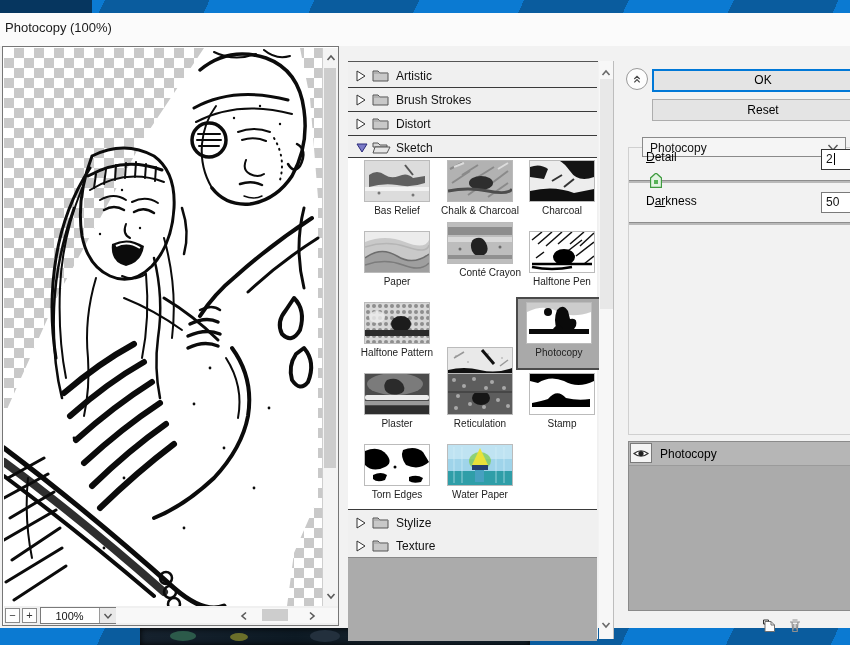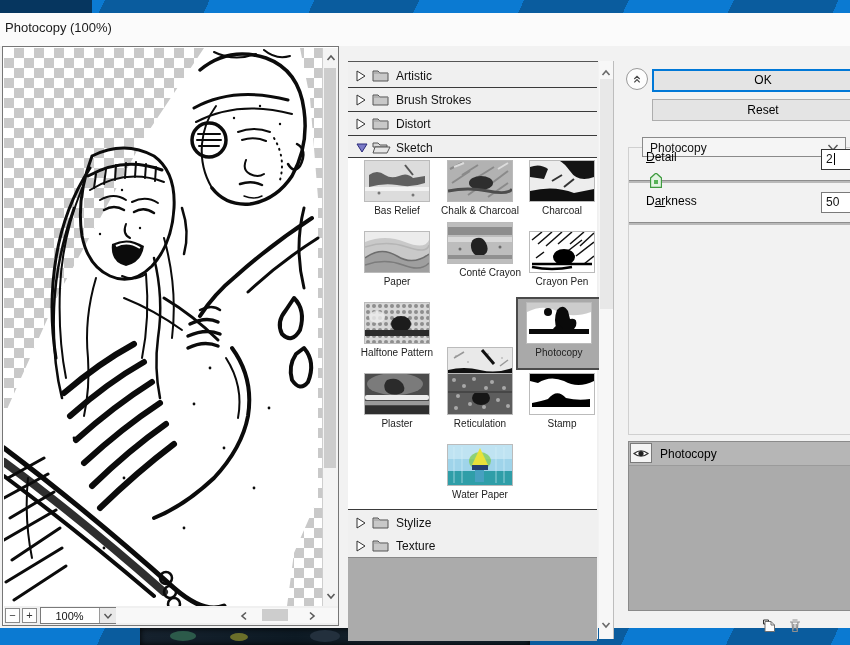--- a/index.html
+++ b/index.html
@@ -323,21 +323,21 @@
       </div>
       <div class="tcell" style="left:173px;top:73px;">
         <svg width="64" height="40" viewBox="0 0 64 40">
               <rect width="64" height="40" fill="#fff"></rect>
               <g stroke="#111" stroke-width="1.5" fill="none">
                 <path d="M2,8 l10,-8 M8,12 l14,-12 M16,14 l16,-14 M28,12 l14,-12 M40,12 l14,-12 M50,14 l14,-13 M34,22 l18,-14 M46,24 l18,-14 M6,26 l8,-6 M54,32 l10,-8"></path>
               </g>
               <ellipse cx="34" cy="25" rx="11" ry="8" fill="#000"></ellipse>
               <path d="M2,32 h60 M2,35 q20,4 40,0" stroke="#000" stroke-width="2.5" fill="none"></path>
             </svg>
-        <div class="tlabel">Crayon Pen</div>
+        <div class="tlabel">Halftone Pen</div>
       </div>
 
       <div class="tcell" style="left:8px;top:144px;">
         <svg width="64" height="40" viewBox="0 0 64 40">
               <defs>
                 <pattern id="ht" width="6" height="6" patternUnits="userSpaceOnUse">
                   <rect width="6" height="6" fill="#d8d8d8"></rect>
                   <circle cx="3" cy="3" r="2" fill="#8e8e8e"></circle>
                 </pattern>
               </defs>
@@ -413,20 +413,31 @@
       </div>
       <div class="tcell" style="left:173px;top:215px;">
         <svg width="64" height="40" viewBox="0 0 64 40">
               <rect width="64" height="40" fill="#fff"></rect>
               <path d="M0,0 H64 V7 Q48,15 34,7 Q20,1 8,9 L0,7 Z" fill="#000"></path>
               <path d="M2,29 q10,-2 16,-4 q9,-11 18,-1 q12,3 24,1 l0,8 l-58,0 z" fill="#000"></path>
             </svg>
         <div class="tlabel">Stamp</div>
       </div>
 
+      <div class="tcell" style="left:8px;top:286px;">
+        <svg width="64" height="40" viewBox="0 0 64 40">
+              <rect width="64" height="40" fill="#fff"></rect>
+              <path d="M0,6 q14,-6 22,4 q6,8 -2,12 q-12,6 -20,-2 z" fill="#000"></path>
+              <path d="M38,5 q12,-5 20,2 l6,10 q-10,9 -23,3 q-6,-8 -3,-15" fill="#000"></path>
+              <path d="M8,30 q8,-4 14,0 l-2,5 q-8,3 -12,-1 z" fill="#000"></path>
+              <path d="M44,32 q8,-3 14,1 l-2,4 q-8,2 -12,-1 z" fill="#000"></path>
+              <circle cx="30" cy="22" r="1.5" fill="#000"></circle>
+            </svg>
+        <div class="tlabel">Torn Edges</div>
+      </div>
       <div class="tcell" style="left:91px;top:286px;">
         <svg width="64" height="40" viewBox="0 0 64 40">
               <rect width="64" height="14" fill="#bfe3f2"></rect>
               <rect y="14" width="64" height="12" fill="#9fd4ea"></rect>
               <rect y="26" width="64" height="14" fill="#2f9ea8"></rect>
               <ellipse cx="32" cy="16" rx="11" ry="9" fill="#7ac943" opacity=".7"></ellipse>
               <polygon points="32,3 24,20 40,20" fill="#e8e23a"></polygon>
               <rect x="24" y="20" width="16" height="5" fill="#23406e"></rect>
               <rect x="27" y="25" width="9" height="12" fill="#47a0c0"></rect>
               <g stroke="#d6f0f8" stroke-width="1" opacity=".6">

